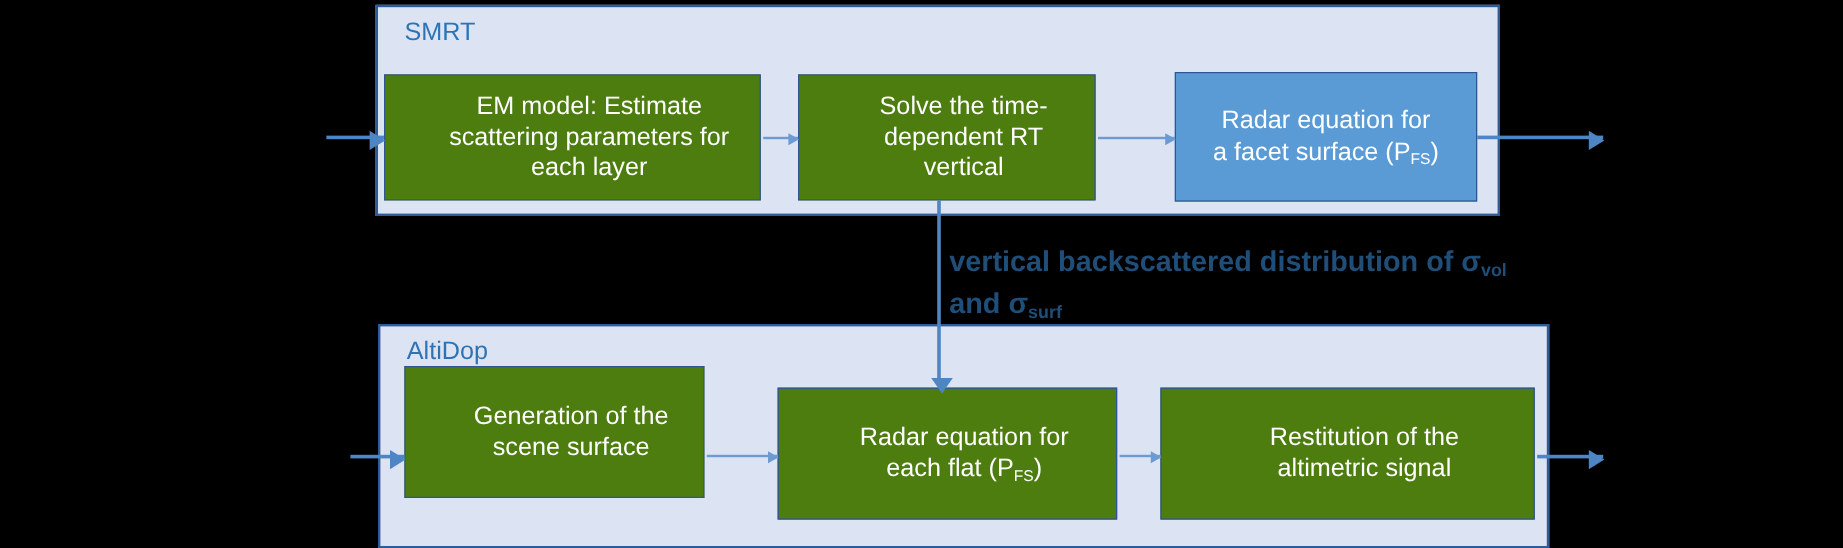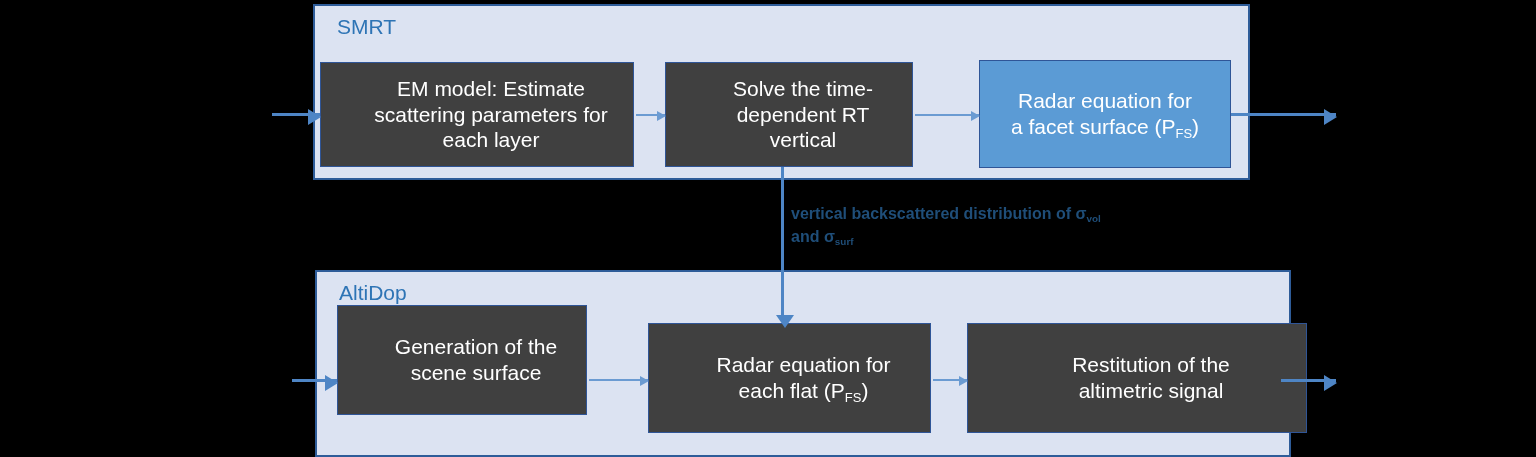--- a/index.html
+++ b/index.html
@@ -40,21 +40,21 @@
     border: 1px solid #2F5597;
     display: flex;
     align-items: center;
     justify-content: center;
     text-align: center;
     color: #FFFFFF;
     font-size: 21px;
     line-height: 1.22;
     padding: 4px 8px;
   }
-  .pbox.dark  { background: #404040; padding-left: 36px; }
+  .pbox.dark  { background: #4d7c0f; padding-left: 36px; }
   .pbox.light { background: #5B9BD5; }
   .pbox span.txt { display: block; }
   sub {
     font-size: 0.62em;
     vertical-align: baseline;
     position: relative;
     bottom: -0.28em;
   }
 
   
@@ -95,21 +95,21 @@
     width: 0; height: 0;
     border-top: 13px solid #4E85C5;
     border-left: 9px solid transparent;
     border-right: 9px solid transparent;
   }
 
   
   .annotation {
     position: absolute;
     color: #1F4E79;
-    font-size: 16px;
+    font-size: 24px;
     font-weight: bold;
     line-height: 1.45;
     white-space: nowrap;
   }
 </style>
 </head>
 <body>
 
 <div id="canvas">
 
@@ -151,21 +151,21 @@
     </span>
   </div>
 
   <div class="pbox dark" style="left:648px; top:323px; width:283px; height:110px;">
     <span class="txt">
       <span>Radar equation for</span><br>
       <span><span>each flat (P</span><sub>FS</sub><span>)</span></span>
     </span>
   </div>
 
-  <div class="pbox dark" style="left:967px; top:323px; width:340px; height:110px;">
+  <div class="pbox dark" style="left:967px; top:323px; width:312px; height:110px;">
     <span class="txt">
       <span>Restitution of the</span><br>
       <span>altimetric signal</span>
     </span>
   </div>
 
   <div class="arrow-h" style="left:272px; top:113px; width:48px;"></div>
 
   <div class="arrow-h thin" style="left:636px; top:114px; width:29px;"></div>
 

